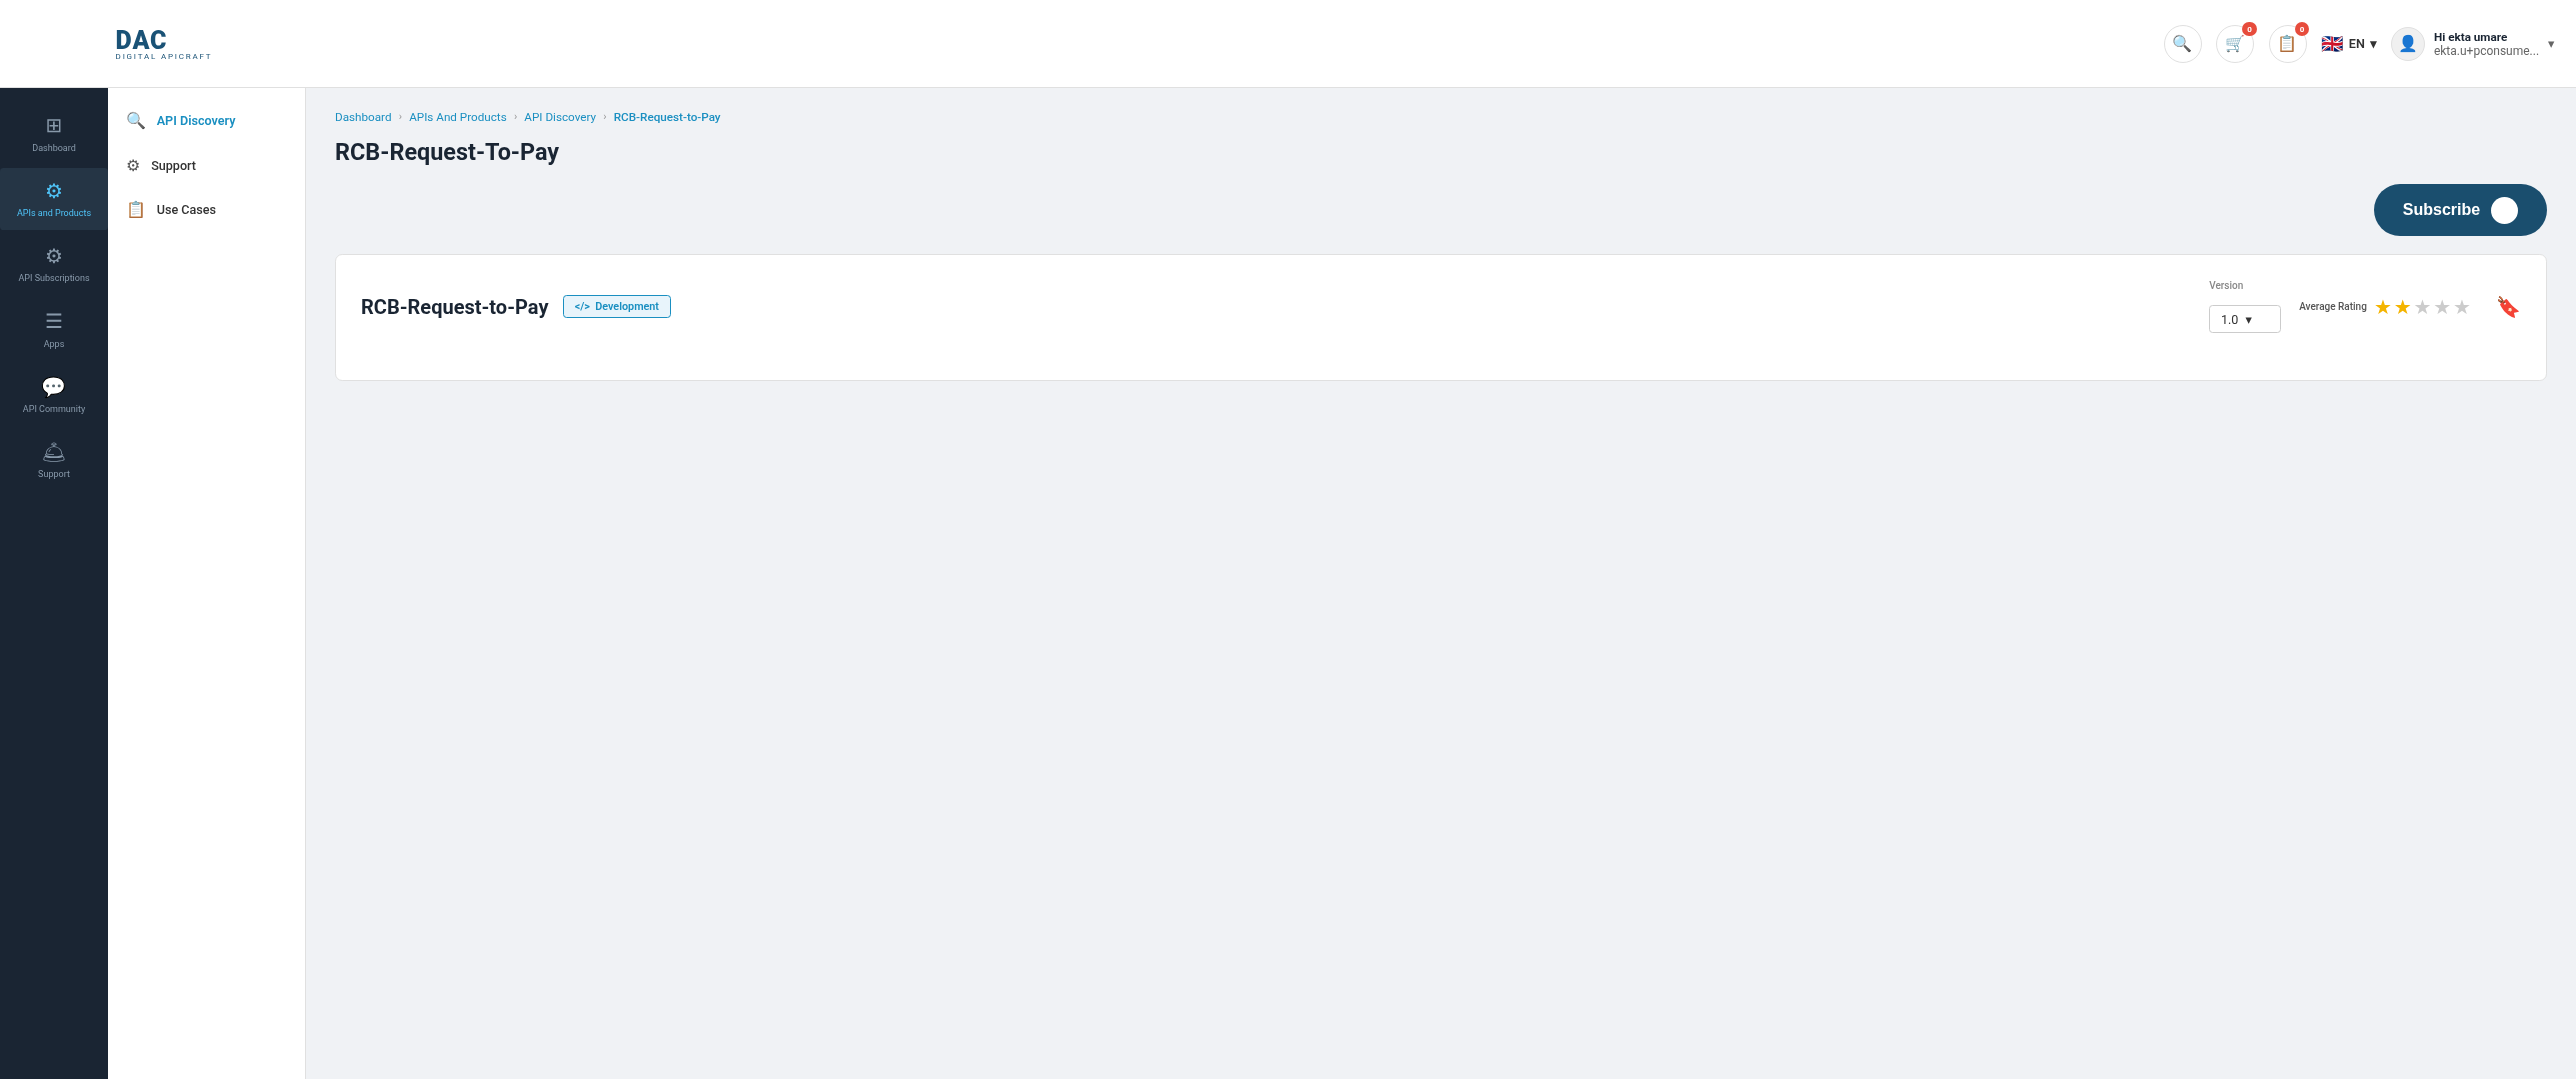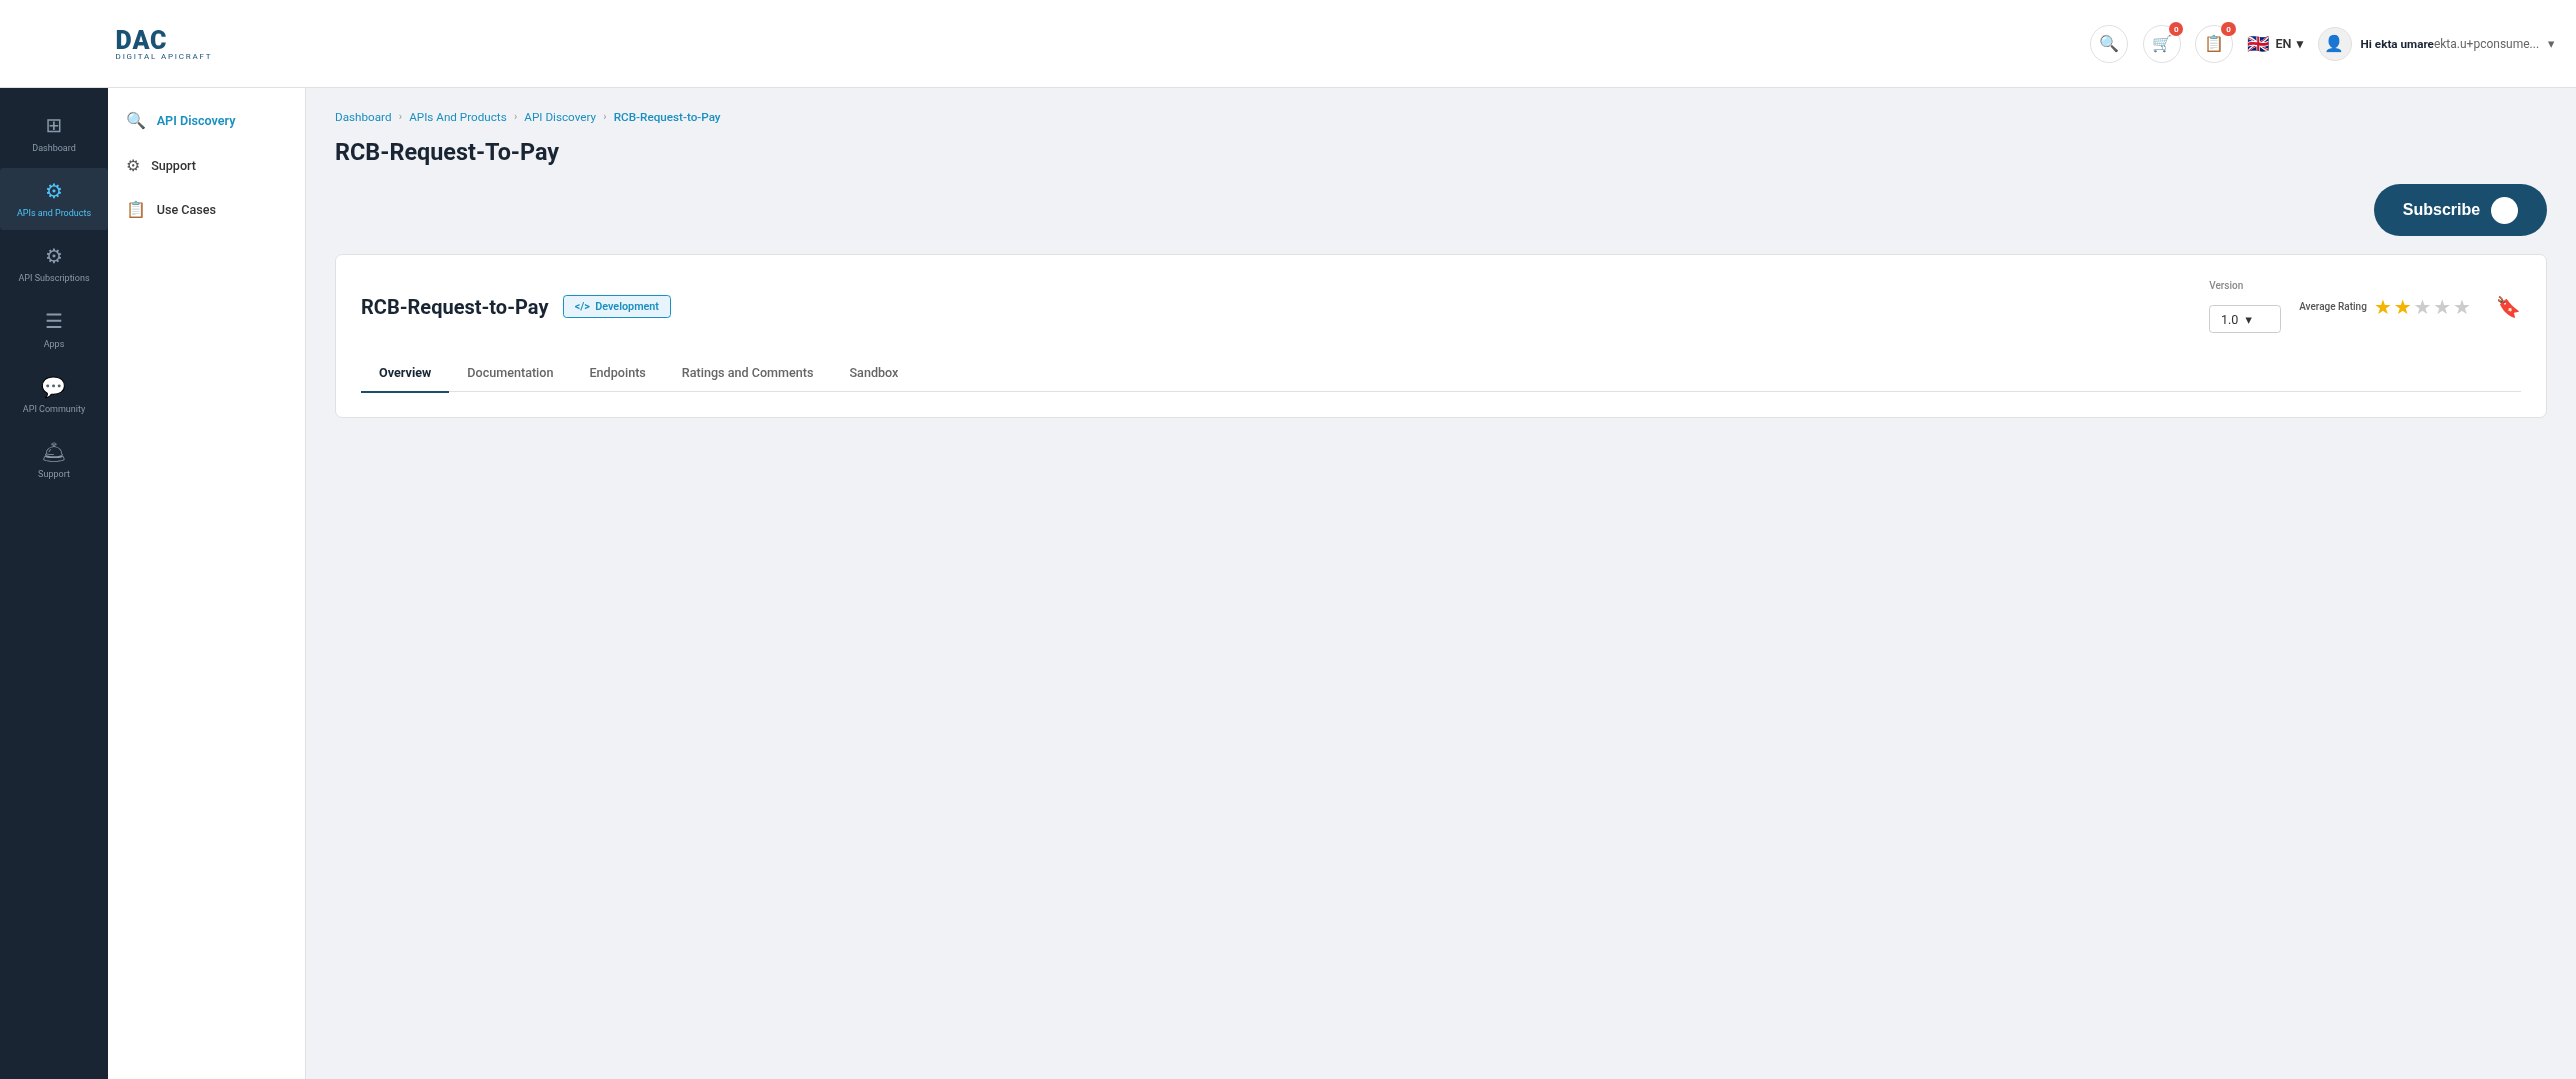--- a/index.html
+++ b/index.html
@@ -94,21 +94,21 @@
       border: 1.8px solid #e0e0e0;
       background: #f0f0f0;
       display: flex;
       align-items: center;
       justify-content: center;
       color: #555;
       font-size: 16px;
     }
     .user-text {
       display: flex;
-      flex-direction: row;
+      flex-direction: column;
     }
     .user-name {
       font-size: 11.7px;
       font-weight: 700;
       color: #1a2533;
     }
     .user-email {
       font-size: 12px;
       color: #666;
     }
@@ -496,34 +496,17 @@
               <span class="star filled">★</span>
               <span class="star empty">★</span>
               <span class="star empty">★</span>
               <span class="star empty">★</span>
             </div>
           </div>
           <span class="bookmark-icon">🔖</span>
         </div>
       </div>
 
-      <div class="tabs">
-        <div class="tab active">
-          <span>Overview</span>
-        </div>
-        <div class="tab">
-          <span>Documentation</span>
-        </div>
-        <div class="tab">
-          <span>Endpoints</span>
-        </div>
-        <div class="tab">
-          <span>Ratings and Comments</span>
-        </div>
-        <div class="tab">
-          <span>Sandbox</span>
-        </div>
-      </div>
 
     </div>
   </div>
 </div>
 
 
 </body></html>

